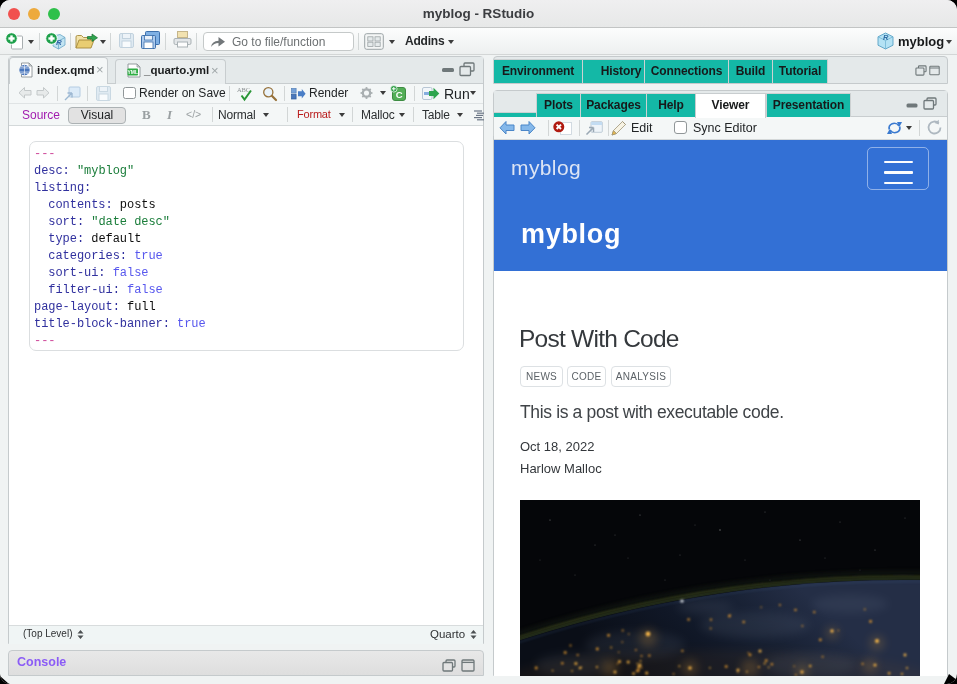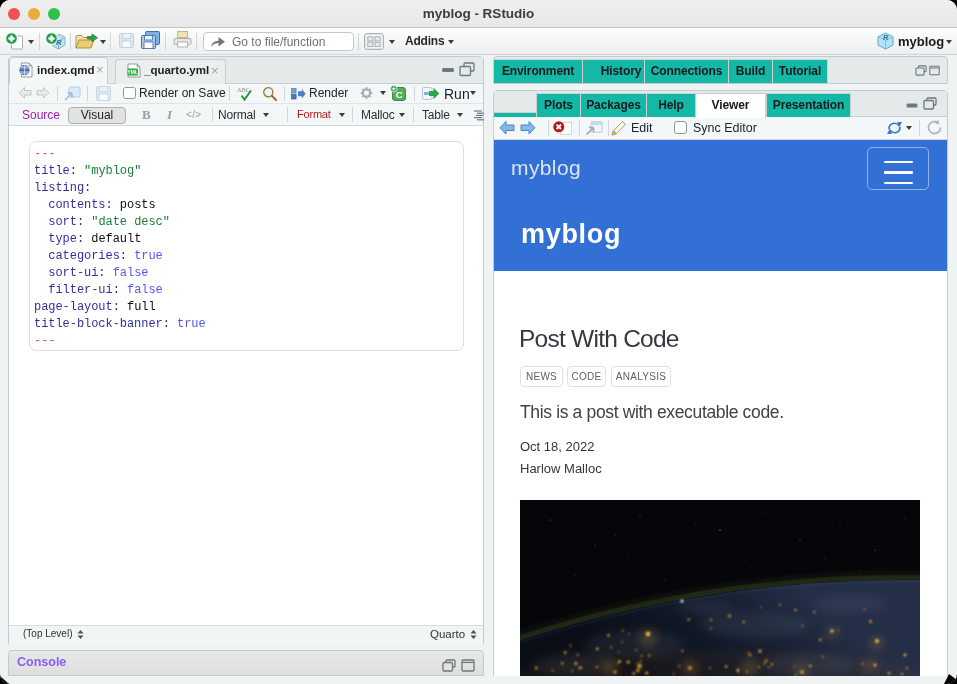--- a/index.html
+++ b/index.html
@@ -211,21 +211,21 @@
         <line x1="3" y1="3.2" x2="10" y2="3.2"></line>
         <line x1="2" y1="5.4" x2="9" y2="5.4"></line>
         <line x1="0" y1="7.6" x2="8" y2="7.6"></line>
         <line x1="3" y1="9.8" x2="10" y2="9.8"></line>
       </g>
   </svg>
 
   <div class="a" style="left:9px; top:126px; width:474px; height:499px; background:#fff;"></div>
   <div class="a" style="left:29px; top:141px; width:435px; height:210px; border:1px solid #dbdee0; border-radius:7px; background:#fff;"></div>
   <div class="a" style="left:34px; top:146px; font-family:'Liberation Mono',monospace; font-size:12px; line-height:17px; white-space:pre; color:#0e0e0e; letter-spacing:-0.05px;"><span style="color:#cf4a9b">---</span>
-<span style="color:#30309e">title:</span> <span style="color:#1a7d3a">"myblog"</span>
+<span style="color:#30309e">desc:</span> <span style="color:#1a7d3a">"myblog"</span>
 <span style="color:#30309e">listing:</span>
   <span style="color:#30309e">contents:</span> posts
   <span style="color:#30309e">sort:</span> <span style="color:#1a7d3a">"date desc"</span>
   <span style="color:#30309e">type:</span> default
   <span style="color:#30309e">categories:</span> <span style="color:#5757ee">true</span>
   <span style="color:#30309e">sort-ui:</span> <span style="color:#5757ee">false</span>
   <span style="color:#30309e">filter-ui:</span> <span style="color:#5757ee">false</span>
 <span style="color:#30309e">page-layout:</span> full
 <span style="color:#30309e">title-block-banner:</span> <span style="color:#5757ee">true</span>
 <span style="color:#cf4a9b">---</span></div>

